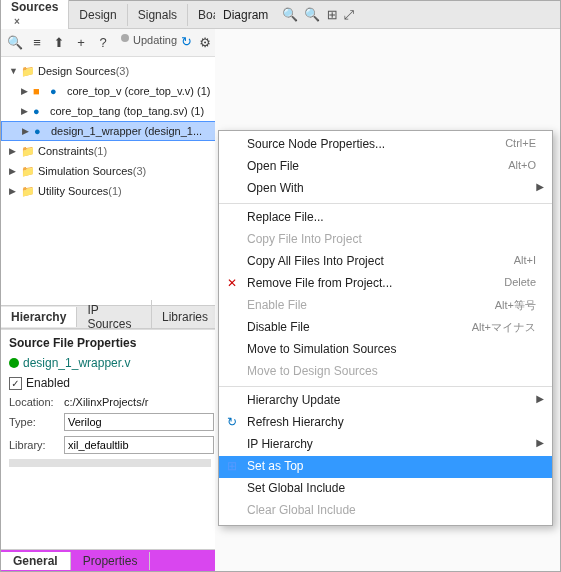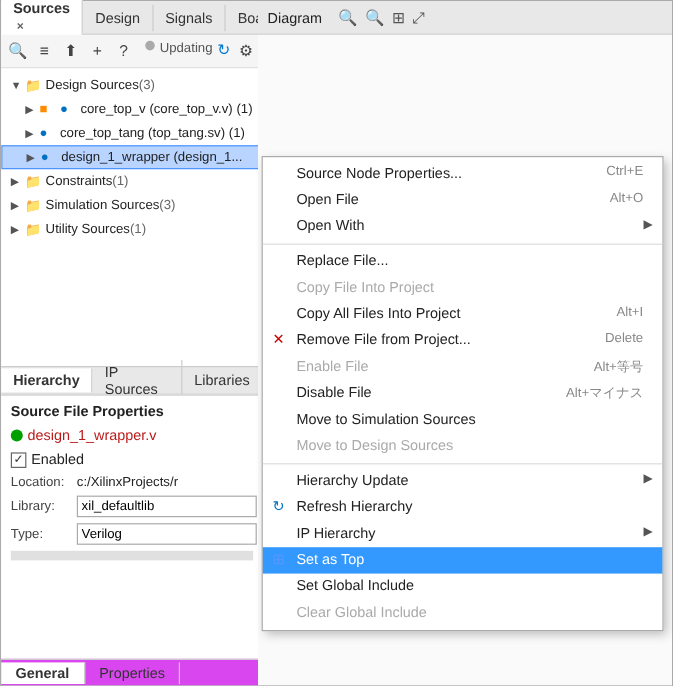--- a/index.html
+++ b/index.html
@@ -136,21 +136,21 @@
       font-weight: bold;
       font-size: 12px;
       margin-bottom: 6px;
       color: #222;
     }
     .prop-filename {
       display: flex; align-items: center; gap: 4px;
       margin-bottom: 6px;
     }
     .prop-file-dot { width: 10px; height: 10px; border-radius: 50%; background: #00a000; flex-shrink: 0; }
-    .prop-file-name { font-size: 12px; color: #b91c1c; }
+    .prop-file-name { font-size: 12px; color: #0f766e; }
 
     .prop-checkbox-row { display: flex; align-items: center; gap: 4px; margin-bottom: 6px; }
     .prop-checkbox { width: 13px; height: 13px; border: 1px solid #666; background: #fff; display: flex; align-items: center; justify-content: center; cursor: pointer; }
     .prop-checkbox-check { color: #333; font-size: 10px; }
     .prop-label { font-size: 12px; color: #222; }
 
     .prop-row { display: flex; align-items: center; margin-bottom: 5px; }
     .prop-key { width: 55px; font-size: 11px; color: #444; flex-shrink: 0; }
     .prop-value { font-size: 11px; color: #222; flex: 1; white-space: nowrap; overflow: hidden; text-overflow: ellipsis; }
     .prop-input {
@@ -348,27 +348,27 @@
       <div class="prop-checkbox">
         <span class="prop-checkbox-check">✓</span>
       </div>
       <span class="prop-label">Enabled</span>
     </div>
     <div class="prop-row">
       <span class="prop-key">Location:</span>
       <span class="prop-value">c:/XilinxProjects/r</span>
     </div>
     <div class="prop-row">
+      <span class="prop-key">Type:</span>
+      <input class="prop-input" type="text" value="Verilog" style="">
+
+    </div>
+    <div class="prop-row">
       <span class="prop-key">Library:</span>
       <input class="prop-input" type="text" value="xil_defaultlib" style="">
-
-    </div>
-    <div class="prop-row">
-      <span class="prop-key">Type:</span>
-      <input class="prop-input" type="text" value="Verilog" style="">
 
     </div>
     <div class="scroll-bar-area"></div>
   </div>
 
   <div class="bottom-panel-tabs">
     <div class="bptab active">
       <span>General</span>
     </div>
     <div class="bptab">

